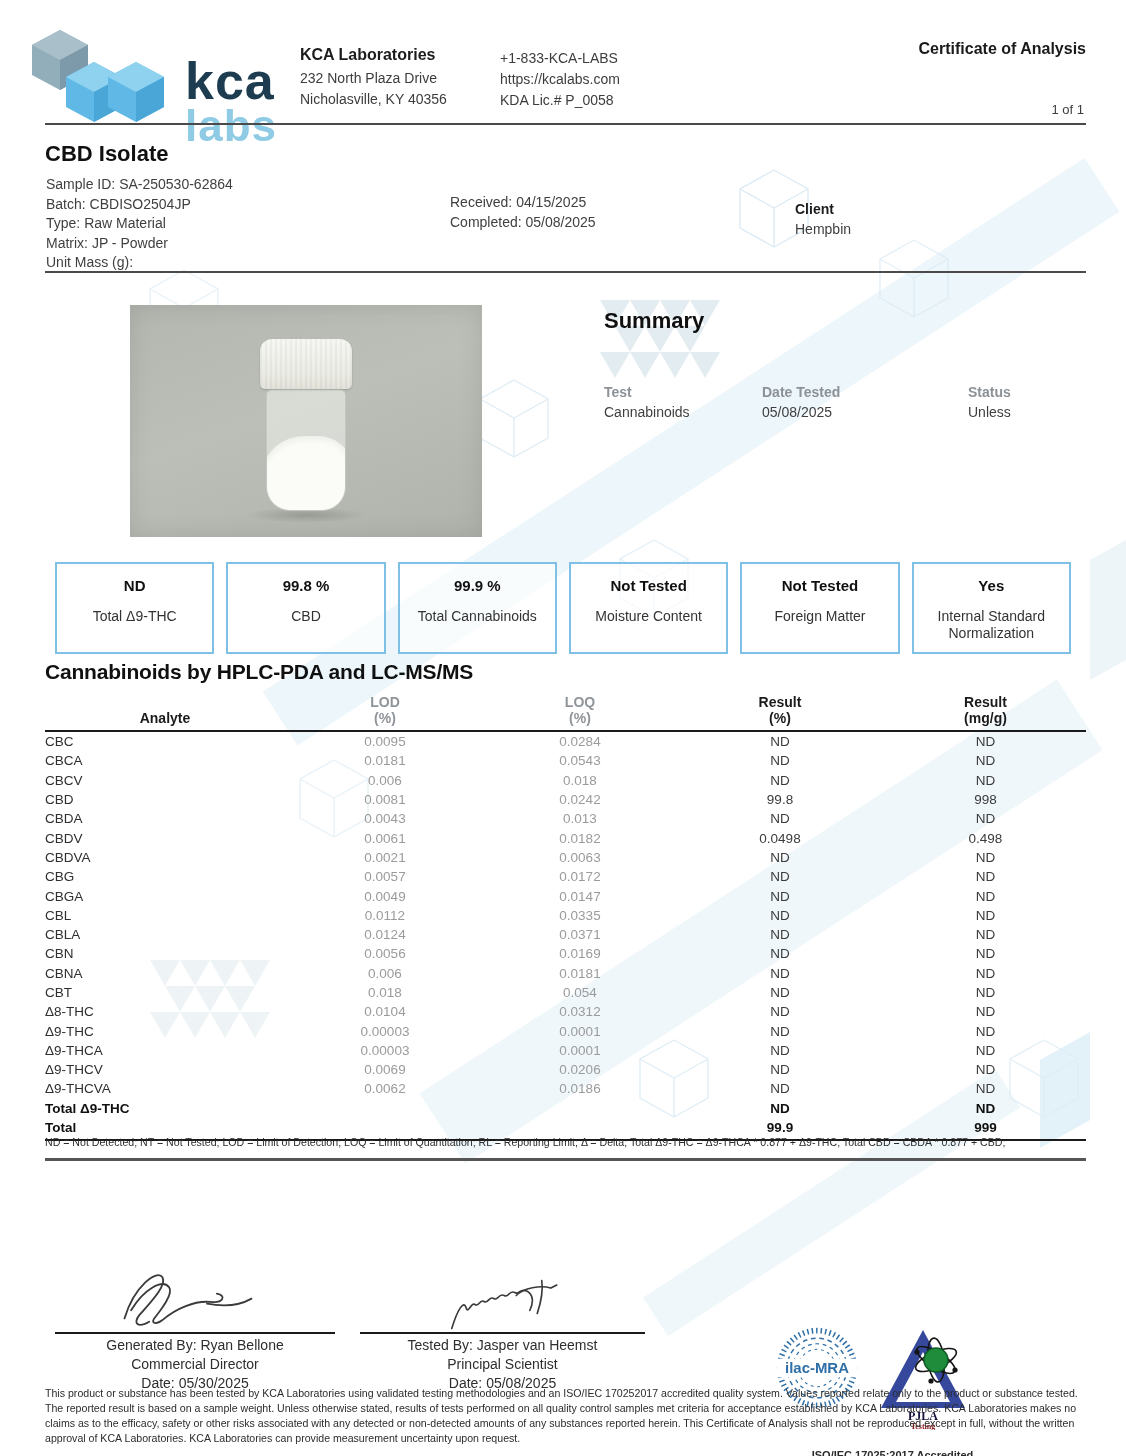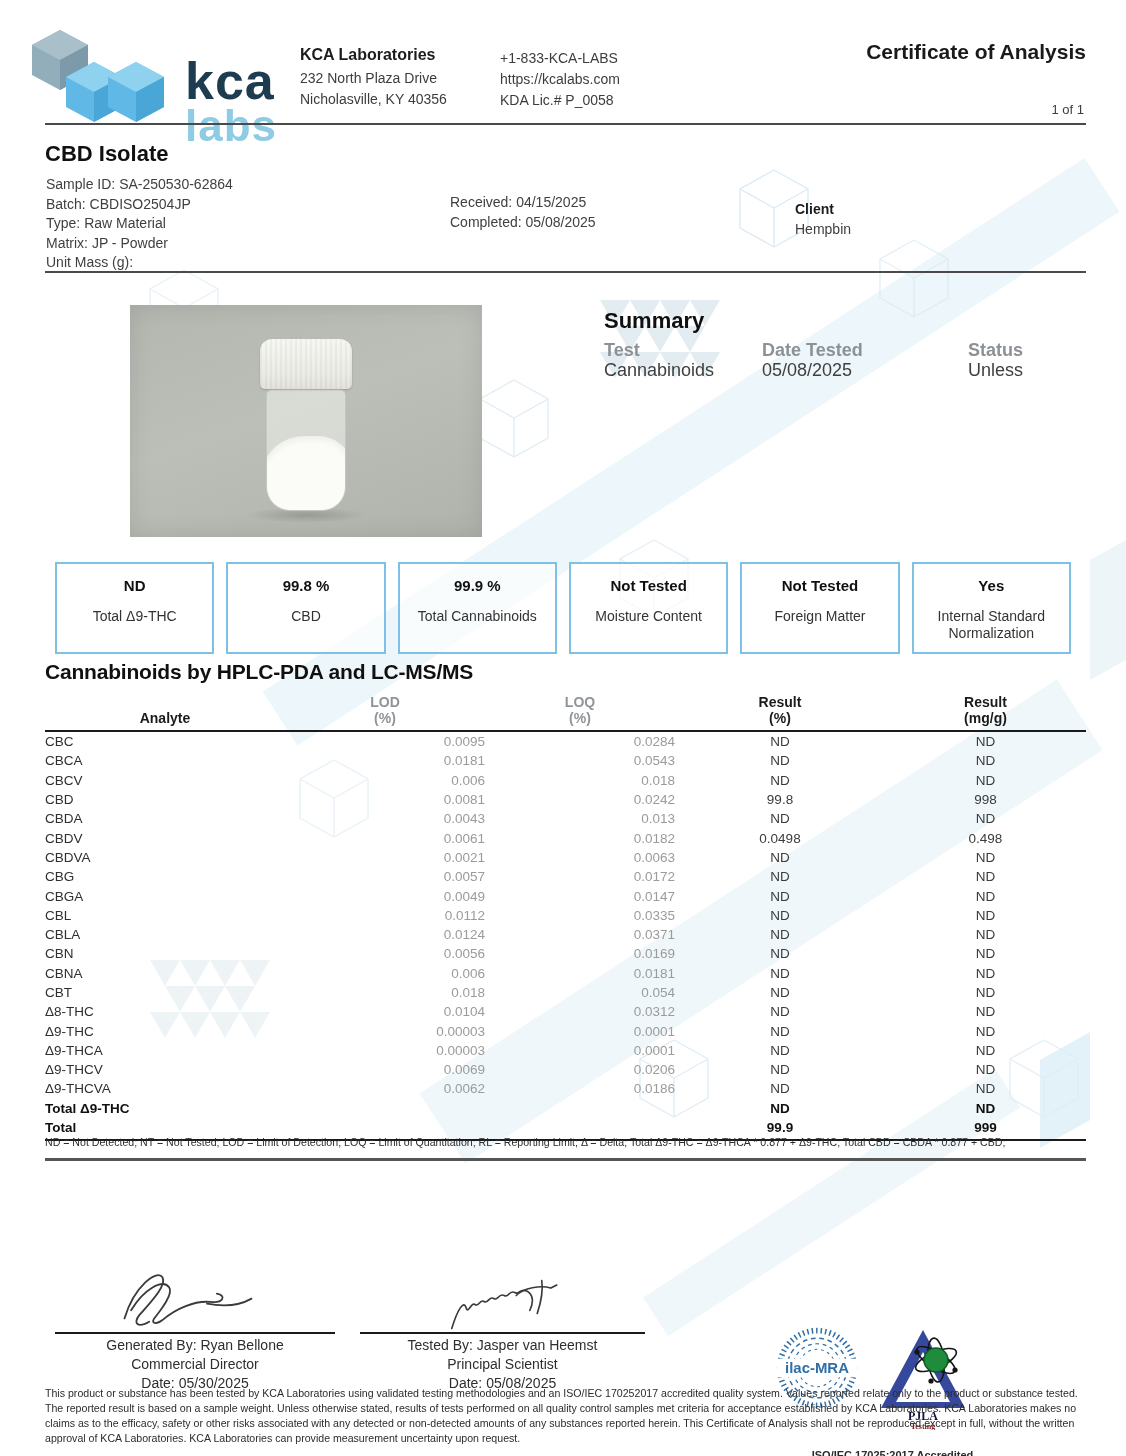--- a/index.html
+++ b/index.html
@@ -12,21 +12,21 @@
 
   
   .logo { position:absolute; left:30px; top:28px; width:250px; height:96px; }
   .logo-word { position:absolute; left:155px; top:30px; line-height:0.92; }
   .logo-kca  { font-size:52px; font-weight:bold; color:var(--brand-navy,#1d3c50); letter-spacing:1px; }
   .logo-labs { font-size:44px; font-weight:bold; color:var(--brand-light,#8fcbe4); letter-spacing:1px; }
 
   .labinfo { position:absolute; left:300px; top:44px; font-size:14px; color:#3d3d3d; line-height:21px; }
   .labinfo .name { font-size:16px; font-weight:bold; color:#1c1c1c; margin-bottom:3px; }
   .contact { position:absolute; left:500px; top:48px; font-size:14px; color:#3d3d3d; line-height:21px; }
-  .coa-title { position:absolute; right:40px; top:40px; font-size:21px; font-weight:bold; color:#1a1a1a; }
+  .coa-title { position:absolute; right:40px; top:40px; font-size:16px; font-weight:bold; color:#1a1a1a; }
   .page-num { position:absolute; right:42px; top:102px; font-size:13px; color:#3d3d3d; }
 
   .hr { position:absolute; left:45px; width:1041px; background:#4a4a4a; height:2px; }
   .hr1 { top:123px; } .hr2 { top:271px; }
   .hr-foot { top:1158px; height:3px; background:#555; }
 
   
   .product-title { position:absolute; left:45px; top:141px; font-size:22px; font-weight:bold; color:#101010; }
   .sample-fields { position:absolute; left:46px; top:175px; font-size:14px; color:#3f3f3f; line-height:19.5px; }
   .dates-block   { position:absolute; left:450px; top:192px; font-size:14px; color:#404040; line-height:20px; }
@@ -46,21 +46,21 @@
               background:rgba(240,242,236,.55); border:1px solid rgba(190,196,188,.85);
               border-radius:6px 6px 24px 24px; overflow:hidden; }
   .jar-powder { position:absolute; left:-4px; bottom:-2px; width:88px; height:76px; background:#fbfbf7;
                 border-radius:48% 38% 8px 8px; box-shadow:inset 0 4px 6px rgba(0,0,0,.05); }
   .jar-shadow { position:absolute; left:-14px; bottom:-8px; width:124px; height:16px;
                 background:radial-gradient(ellipse at center, rgba(0,0,0,.16) 0%, rgba(0,0,0,0) 70%); }
 
   
   .summary-title { position:absolute; left:604px; top:308px; font-size:22px; font-weight:bold; color:#101010; }
   .summary-cols { position:absolute; left:604px; top:340px; width:480px; display:flex; }
-  .sum-col { font-size:18px; line-height:20px; }
+  .sum-col { font-size:14px; line-height:20px;margin-top:42px; }
   .sum-col .lbl { font-weight:bold; color:#8c9196; }
   .sum-col .val { color:#3f3f3f; }
   .sum-col:nth-child(1){ width:158px; }
   .sum-col:nth-child(2){ width:206px; }
   .sum-col:nth-child(3){ width:116px; }
 
   
   .boxes { position:absolute; left:55px; top:562px; width:1016px; display:flex; gap:12px; }
   .rbox { width:160px; height:92px; border:2px solid var(--box-border,#7fc0e6); background:rgba(255,255,255,.65);
           display:flex; flex-direction:column; align-items:center; padding-top:13px; }
@@ -73,21 +73,21 @@
   .thead { display:grid; grid-template-columns:240px 200px 190px 210px 1fr; align-items:end;
            border-bottom:2px solid #1a1a1a; padding-bottom:4px; min-height:34px; }
   .th { font-size:14px; font-weight:bold; line-height:16px; }
   .th.c0 { color:#1a1a1a; text-align:center; }
   .th.c1, .th.c2 { color:#8f9499; text-align:center; }
   .th.c3, .th.c4 { color:#1a1a1a; text-align:center; }
   .tbody { }
   .trow { display:grid; grid-template-columns:240px 200px 190px 210px 1fr; height:19.3px; align-items:center; }
   .tcell { font-size:13.5px; }
   .tcell.c0 { color:#2f2f2f; text-align:left; }
-  .tcell.c1, .tcell.c2 { color:#9b9b9b; text-align:right; }
+  .tcell.c1, .tcell.c2 { color:#9b9b9b; text-align:center; }
   .tcell.c3, .tcell.c4 { color:#3c3c3c; text-align:center; }
   .trow.bold .tcell { font-weight:bold; color:#101010; }
   .tbody-end { border-top:2px solid #1a1a1a; margin-top:2px; }
   .footnote { position:absolute; left:45px; top:1136px; width:1041px; font-size:10.6px; color:#2c2c2c; }
 
   
   .sig-block { position:absolute; top:1262px; }
   .sig-block.s0 { left:55px;  width:280px; }
   .sig-block.s1 { left:360px; width:285px; }
   .sig-img { height:68px; display:flex; align-items:flex-end; }

